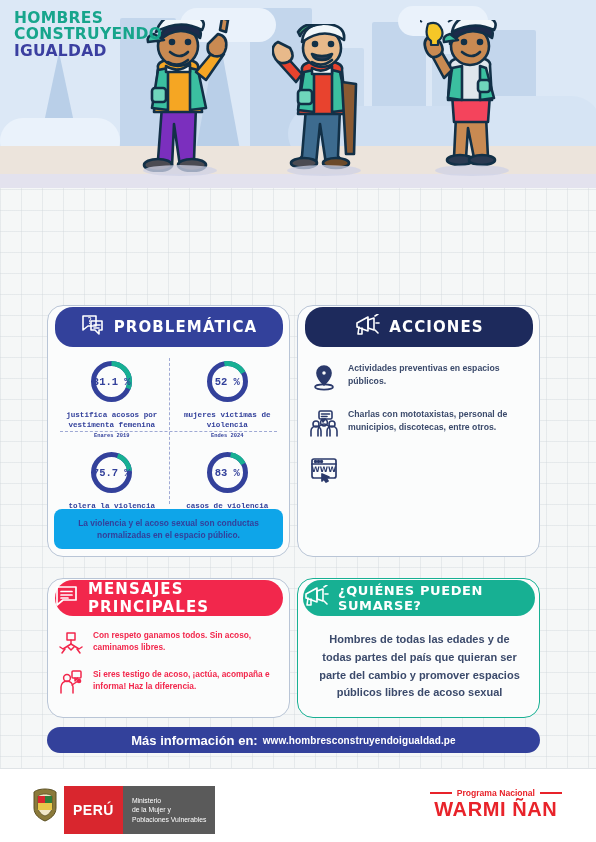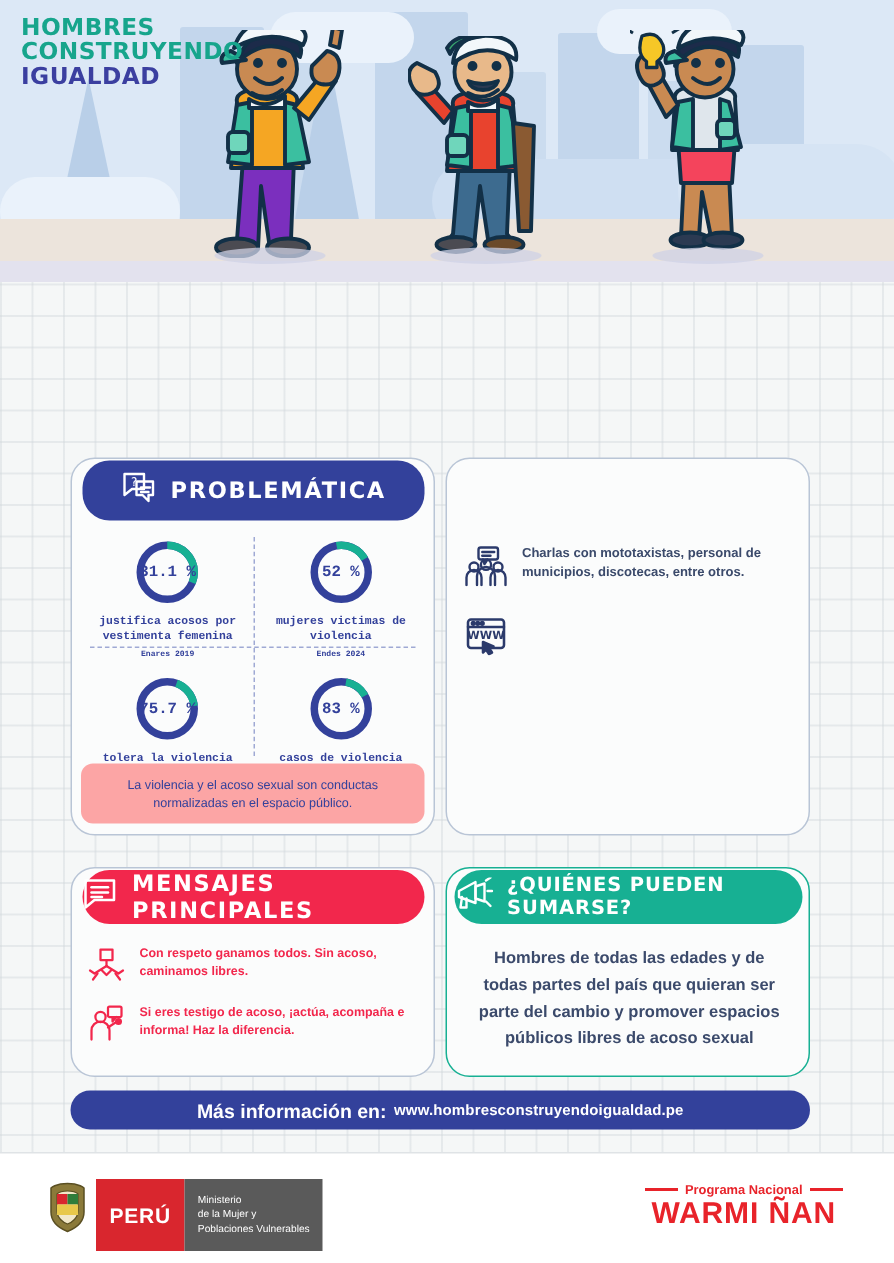--- a/index.html
+++ b/index.html
@@ -74,23 +74,23 @@
     position:absolute; inset:0; display:flex; align-items:center; justify-content:center;
     font-size:10.5px; font-weight:bold; color:#33419b;
   }
   .stat-label { font-size:7.6px; font-weight:bold; color:#33419b; line-height:1.35; }
   .stat-src { font-size:5.4px; font-weight:bold; color:#33419b; margin-top:2.5px; }
   .vdiv { position:absolute; left:50%; top:52px; width:0; height:146px;
           border-left:1px dashed #9fa9d4; }
   .hdiv { position:absolute; left:12px; right:12px; top:125px; height:0;
           border-top:1px dashed #9fa9d4; }
   .summary {
-    position:absolute; left:6px; right:6px; bottom:7px; background:#fca5a5;
+    position:absolute; left:6px; right:6px; bottom:7px; background:#0ea5e9;
     border-radius:8px; padding:8px 6px; text-align:center;
-    font-size:8.4px; font-weight:normal; color:#33419b; line-height:1.45;
+    font-size:8.4px; font-weight:bold; color:#33419b; line-height:1.45;
   }
 
   
   #acciones { left:297px; top:305px; width:243px; height:252px; }
   #acciones-head { left:305px; top:307px; width:228px; height:40px; background:#1d2a5c; }
   .act-list { position:absolute; left:0; top:52px; width:243px; padding:4px 12px 0 12px; }
   .act-item { display:flex; align-items:flex-start; gap:10px; margin-bottom:17px; }
   .act-ico { flex:0 0 28px; width:28px; height:28px; margin-top:1px; }
   .act-txt { font-size:8.7px; font-weight:bold; color:#3b4a6b; line-height:1.5; }
 
@@ -345,20 +345,30 @@
         <line x1="13" y1="14" x2="18" y2="14"></line>
       </svg>
     </span>
     <span class="ptitle">PROBLEMÁTICA</span>
   </div>
 
   <div class="panel" id="acciones">
     <div class="act-list">
       <div class="act-item">
         <span class="act-ico">
+          <svg width="28" height="28" viewBox="0 0 28 28" fill="none" stroke="#2b3a6b" stroke-width="1.7" stroke-linejoin="round" stroke-linecap="round">
+            <path d="M14 3 a7 7 0 0 1 7 7 c0 5 -7 12 -7 12 s-7 -7 -7 -12 a7 7 0 0 1 7 -7 z" fill="#2b3a6b"></path>
+            <circle cx="14" cy="10" r="2.6" fill="#fbfcfc"></circle>
+            <ellipse cx="14" cy="24" rx="9" ry="2.6"></ellipse>
+          </svg>
+        </span>
+        <span class="act-txt">Actividades preventivas en espacios públicos.</span>
+      </div>
+      <div class="act-item">
+        <span class="act-ico">
           <svg width="28" height="28" viewBox="0 0 28 28" fill="none" stroke="#2b3a6b" stroke-width="1.6" stroke-linejoin="round" stroke-linecap="round">
             <rect x="9" y="2" width="13" height="8" rx="1.5"></rect>
             <line x1="11.5" y1="5" x2="19.5" y2="5"></line>
             <line x1="11.5" y1="7.5" x2="17" y2="7.5"></line>
             <path d="M12 10 l1 3 l2 -3"></path>
             <circle cx="6" cy="15" r="3"></circle>
               <path d="M1 27 v-5 a5 5 0 0 1 10 0 v5"></path>
             <circle cx="14" cy="13.5" r="3.4"></circle>
               <path d="M8 27 v-6 a6 6 0 0 1 12 0 v6"></path>
             <circle cx="22" cy="15" r="3"></circle>
@@ -374,20 +384,33 @@
             <line x1="2" y1="9" x2="26" y2="9"></line>
             <circle cx="5.5" cy="6.5" r="0.9" fill="#2b3a6b"></circle>
             <circle cx="8.5" cy="6.5" r="0.9" fill="#2b3a6b"></circle>
             <circle cx="11.5" cy="6.5" r="0.9" fill="#2b3a6b"></circle>
             <text x="14" y="17" font-size="7.5" fill="#2b3a6b" stroke="none" text-anchor="middle" font-family="DejaVu Sans" font-weight="bold">WWW</text>
             <path d="M12 19 l0 7 l2 -2 l2 3 l2 -1 l-2 -3 l3 -1 z" fill="#2b3a6b"></path>
           </svg>
         </span>
       </div>
     </div>
+  </div>
+  <div class="panel-head" id="acciones-head">
+    <span>
+      <svg width="26" height="22" viewBox="0 0 26 22" fill="none" stroke="#fff" stroke-width="1.6" stroke-linejoin="round" stroke-linecap="round">
+        <path d="M3 9 L14 3 L14 17 L3 13 Z"></path>
+        <path d="M5 13 L4 20 L8 20 L8 14"></path>
+        <path d="M14 6 L20 4 L20 16 L14 14 Z"></path>
+        <line x1="21" y1="2" x2="24" y2="0"></line>
+        <line x1="22" y1="9" x2="25" y2="9"></line>
+        <line x1="21" y1="16" x2="24" y2="19"></line>
+      </svg>
+    </span>
+    <span class="ptitle">ACCIONES</span>
   </div>
 
   <div class="panel" id="mensajes">
     <div class="msg-list">
       <div class="msg-item">
         <span class="msg-ico">
           <svg width="26" height="26" viewBox="0 0 26 26" fill="none" stroke="#f2274c" stroke-width="1.5" stroke-linejoin="round" stroke-linecap="round">
             <path d="M9 3 h8 v7 h-8 z"></path>
             <path d="M13 10 v4"></path>
             <path d="M13 14 l-8 5 l-3 -2"></path>

